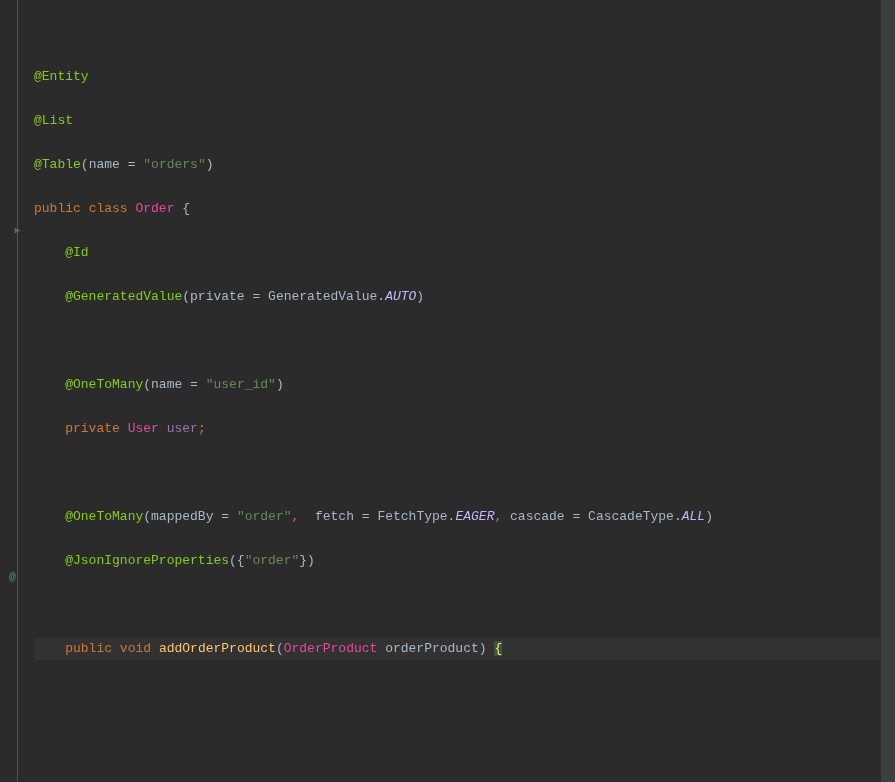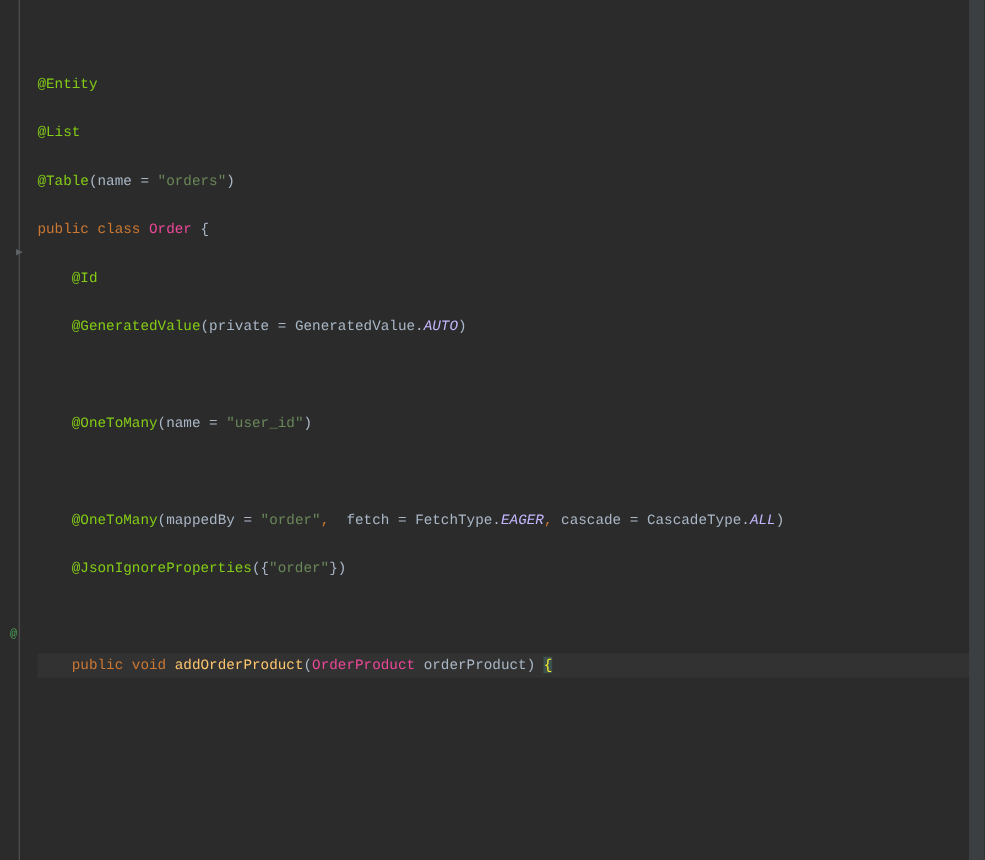--- a/index.html
+++ b/index.html
@@ -79,20 +79,21 @@
   <div class="code">
 <div class="line"></div>
 <div class="line"><span class="tok-annotation">@Entity</span></div>
 <div class="line"><span class="tok-annotation">@List</span></div>
 <div class="line"><span class="tok-annotation">@Table</span><span class="tok-paren">(</span><span class="tok-ident">name</span> <span class="tok-op">=</span> <span class="tok-str">"orders"</span><span class="tok-paren">)</span></div>
 <div class="line"><span class="tok-kw">public</span> <span class="tok-kw">class</span> <span class="tok-type">Order</span> {</div>
 <div class="line">    <span class="tok-annotation">@Id</span></div>
 <div class="line">    <span class="tok-annotation">@GeneratedValue</span><span class="tok-paren">(</span><span>private</span> <span class="tok-op">=</span> <span>GeneratedValue</span>.<span class="tok-enum">AUTO</span><span class="tok-paren">)</span></div>
 <div class="line"></div>
 <div class="line">    <span class="tok-annotation">@OneToMany</span><span class="tok-paren">(</span><span>name</span> <span class="tok-op">=</span> <span class="tok-str">"user_id"</span><span class="tok-paren">)</span></div>
+<div class="line">    <span class="tok-kw">private</span> <span class="tok-type">User</span> <span class="tok-field">user</span><span class="tok-semi">;</span></div>
 <div class="line"></div>
 <div class="line">    <span class="tok-annotation">@OneToMany</span><span class="tok-paren">(</span><span>mappedBy</span> <span class="tok-op">=</span> <span class="tok-str">"order"</span><span class="tok-semi">,</span>  <span>fetch</span> <span class="tok-op">=</span> <span>FetchType</span>.<span class="tok-enum">EAGER</span><span class="tok-semi">,</span> <span>cascade</span> <span class="tok-op">=</span> <span>CascadeType</span>.<span class="tok-enum">ALL</span><span class="tok-paren">)</span></div>
 <div class="line">    <span class="tok-annotation">@JsonIgnoreProperties</span><span class="tok-paren">({</span><span class="tok-str">"order"</span><span class="tok-paren">})</span></div>
 <div class="line"></div>
 <div class="line line-hl">    <span class="tok-kw">public</span> <span class="tok-kw">void</span> <span class="tok-method">addOrderProduct</span><span class="tok-paren">(</span><span class="tok-type">OrderProduct</span> <span class="tok-ident">orderProduct</span><span class="tok-paren">)</span> <span class="tok-brace-hl">{</span></div>
 
 
 
 
 

